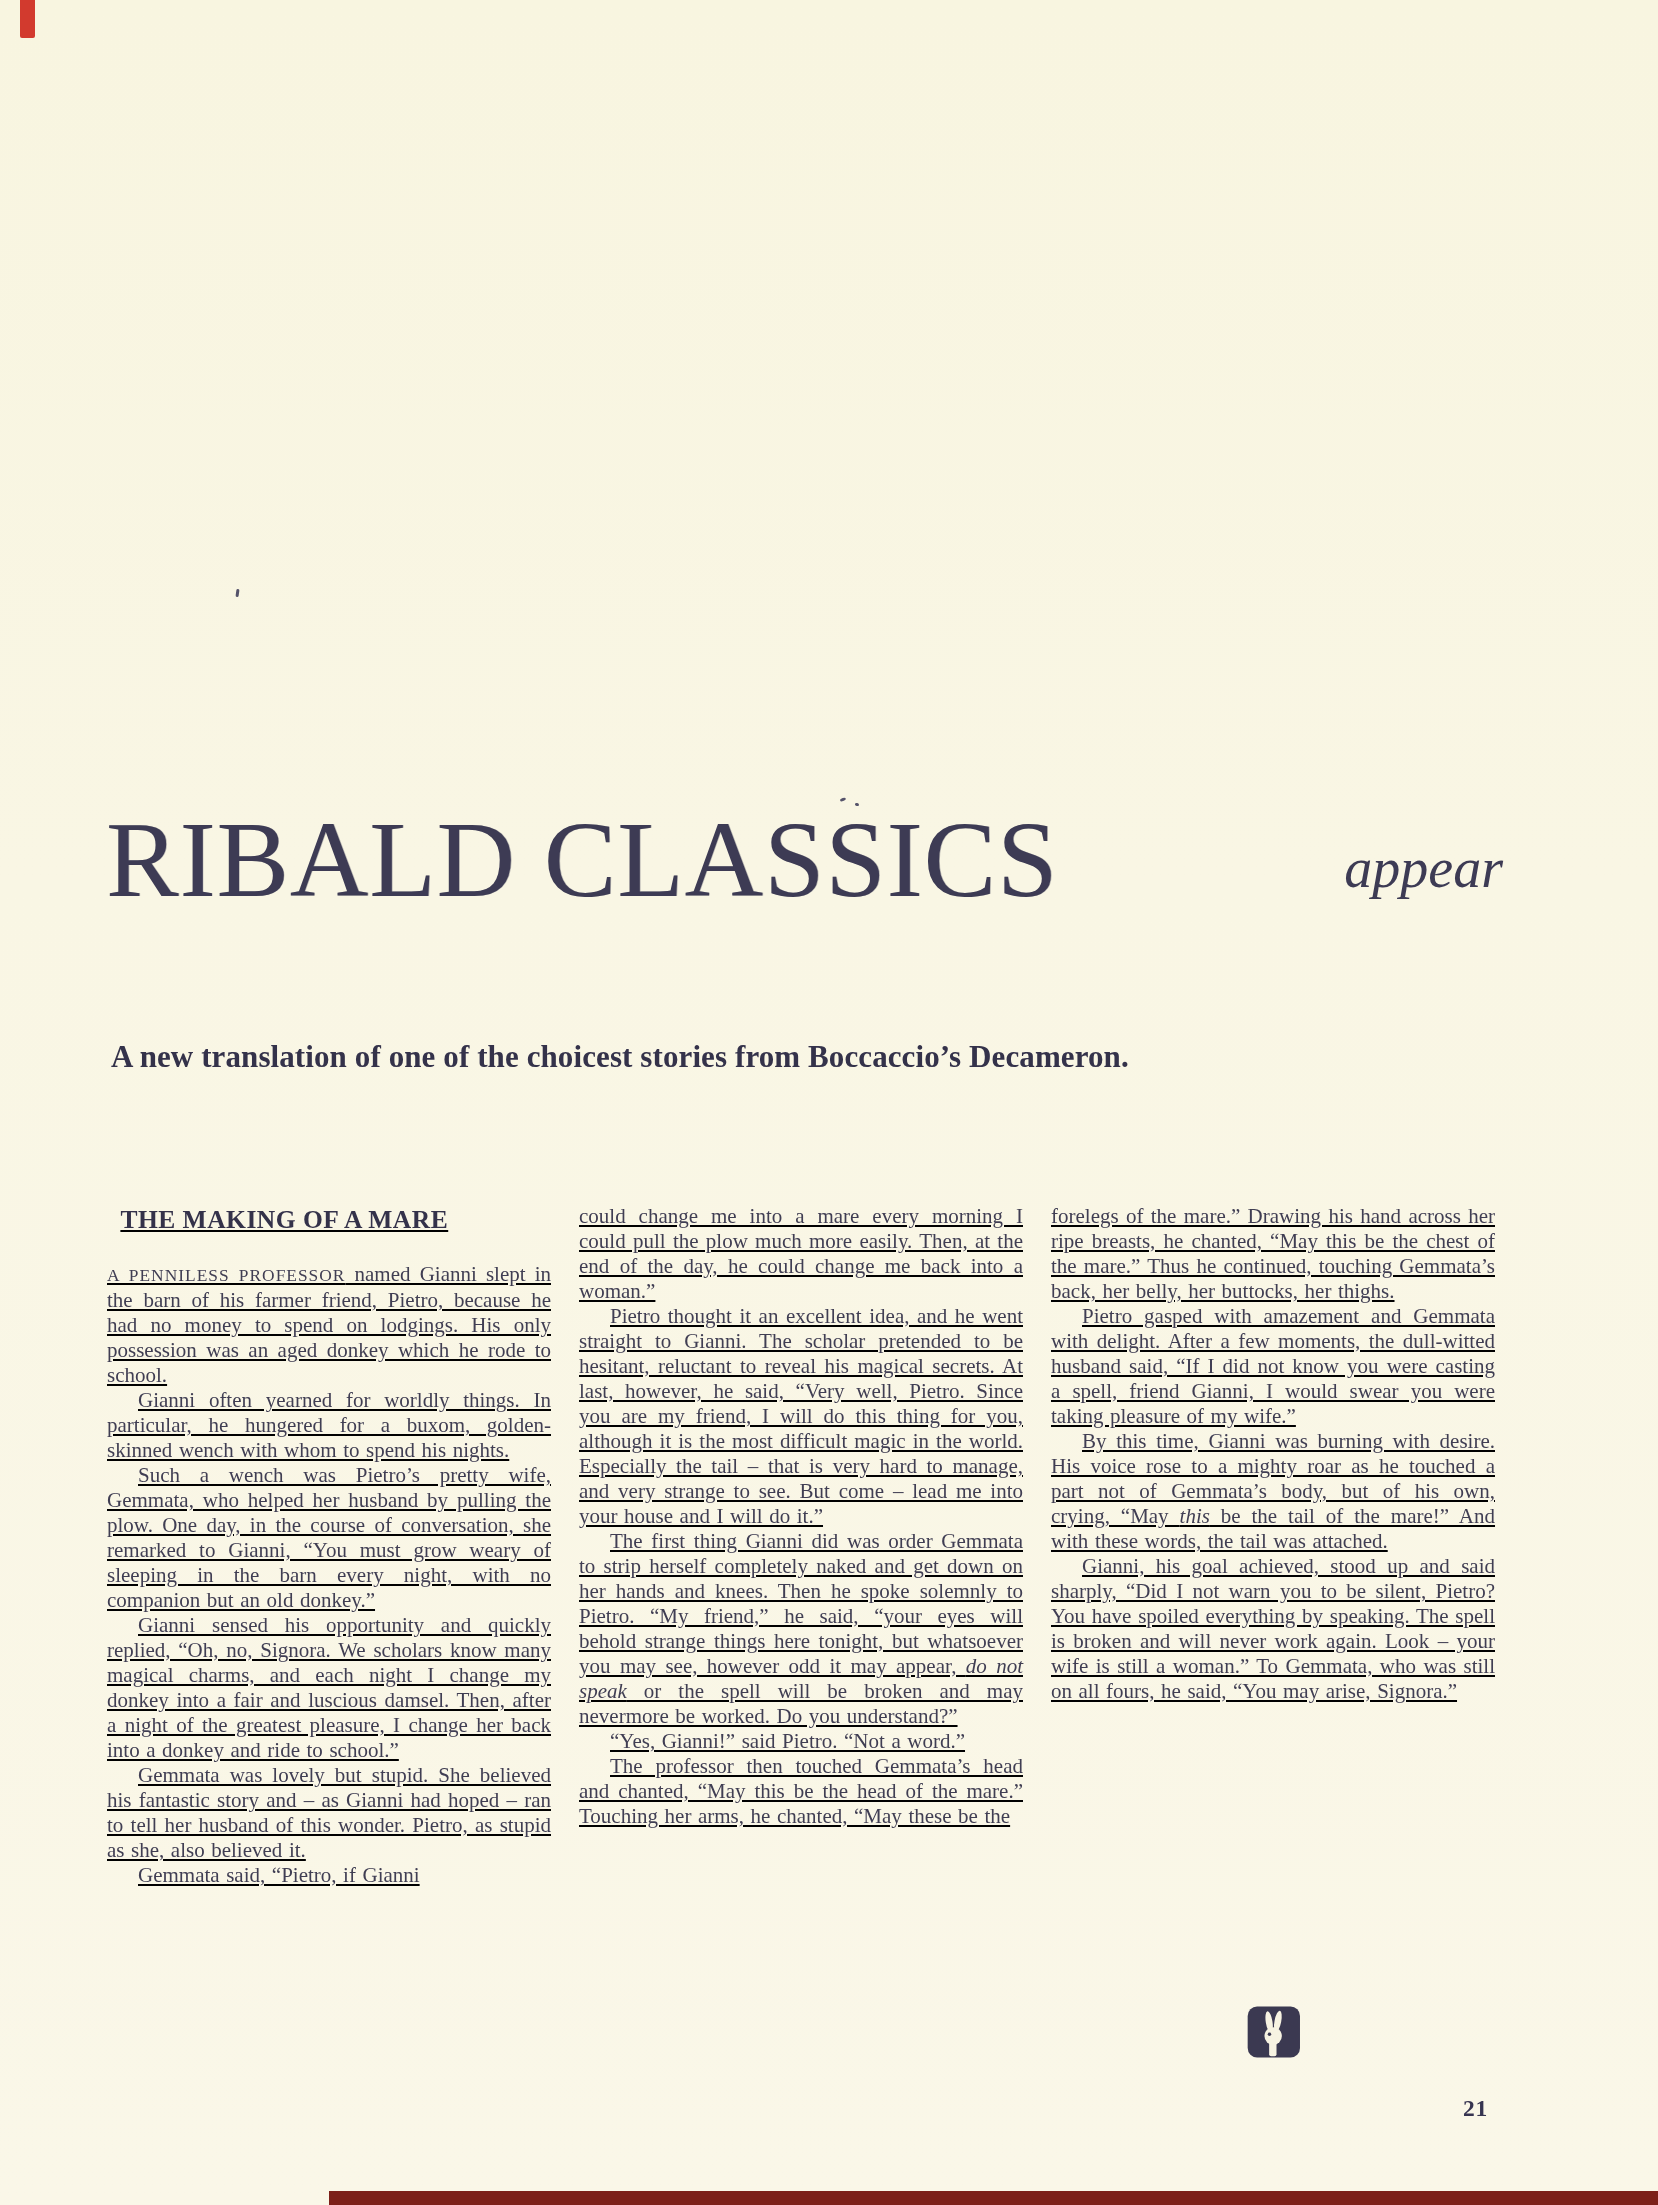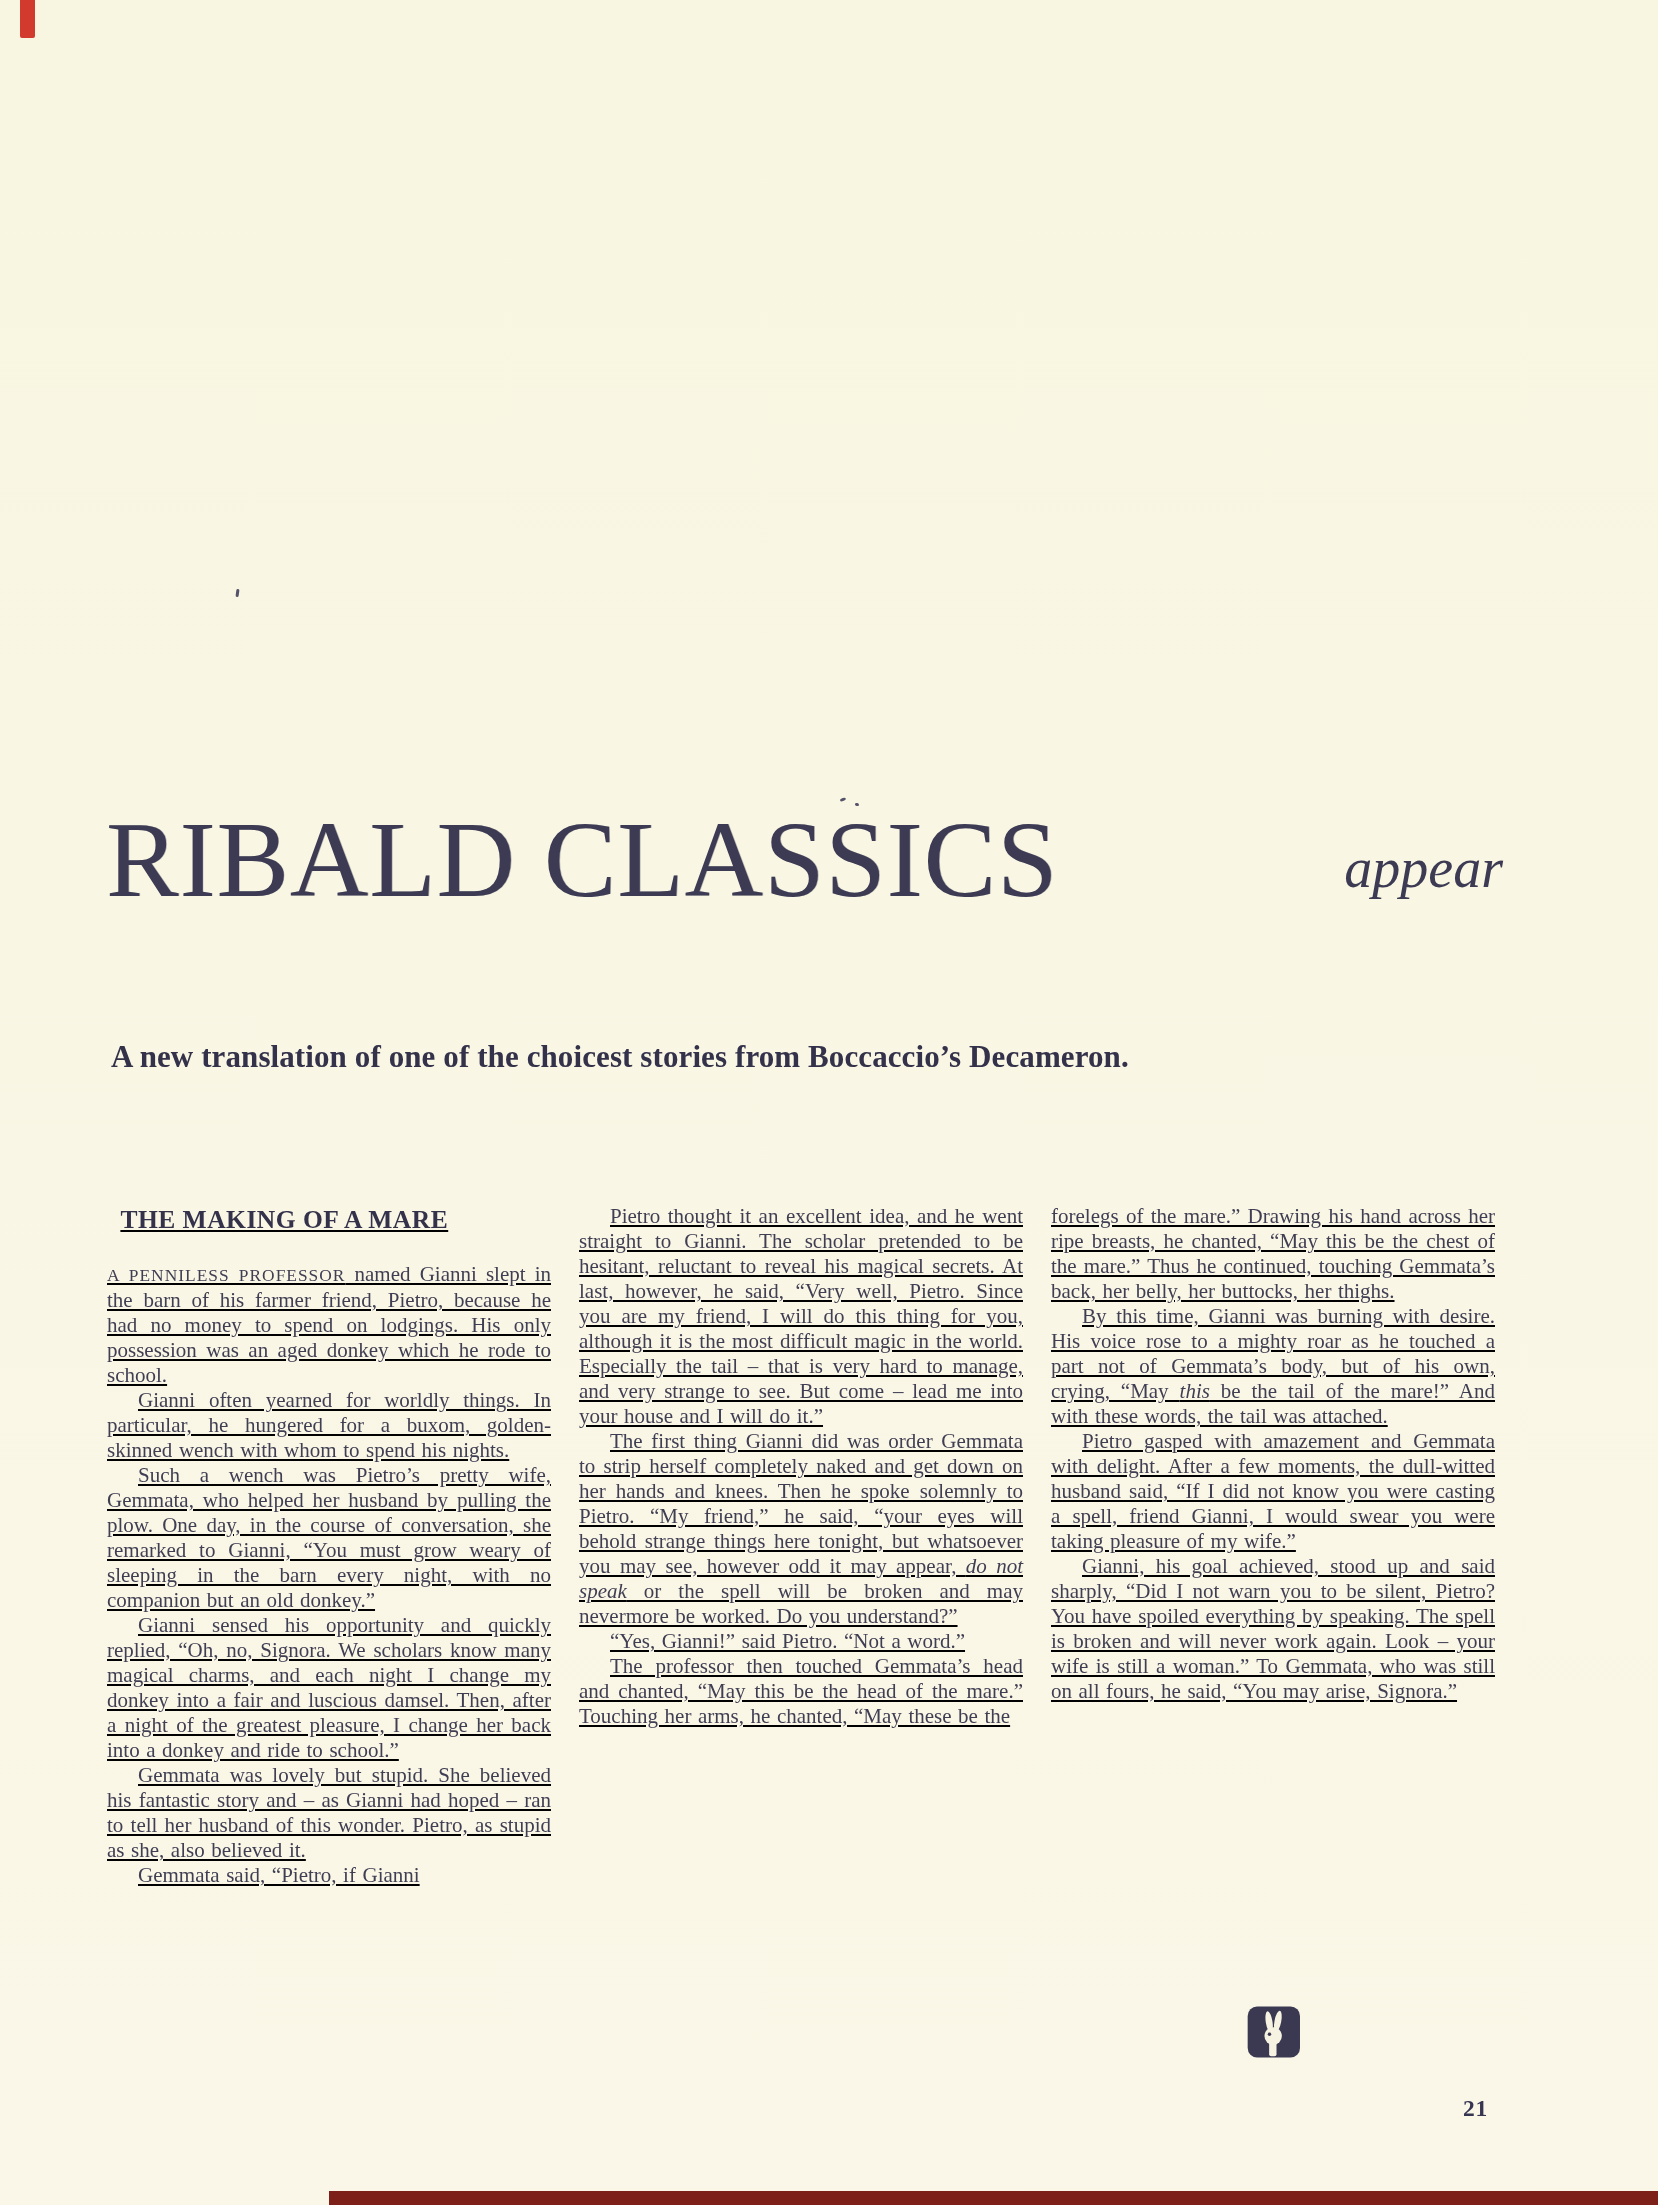--- a/index.html
+++ b/index.html
@@ -60,31 +60,32 @@
           <p class="para"><span class="run-lead">A PENNILESS PROFESSOR</span><span class="run-normal"> named Gianni slept in the barn of his farmer friend, Pietro, because he had no money to spend on lodgings. His only possession was an aged donkey which he rode to school.</span></p>
           <p class="para indent"><span class="run-normal">Gianni often yearned for worldly things. In particular, he hungered for a buxom, golden-skinned wench with whom to spend his nights.</span></p>
           <p class="para indent"><span class="run-normal">Such a wench was Pietro’s pretty wife, Gemmata, who helped her husband by pulling the plow. One day, in the course of conversation, she remarked to Gianni, “You must grow weary of sleeping in the barn every night, with no companion but an old donkey.”</span></p>
           <p class="para indent"><span class="run-normal">Gianni sensed his opportunity and quickly replied, “Oh, no, Signora. We scholars know many magical charms, and each night I change my donkey into a fair and luscious damsel. Then, after a night of the greatest pleasure, I change her back into a donkey and ride to school.”</span></p>
           <p class="para indent"><span class="run-normal">Gemmata was lovely but stupid. She believed his fantastic story and – as Gianni had hoped – ran to tell her husband of this wonder. Pietro, as stupid as she, also believed it.</span></p>
           <p class="para indent"><span class="run-normal">Gemmata said, “Pietro, if Gianni</span></p>
         </div>
     </div>
     <div class="column">
       <div>
+          <p class="para"><span class="run-normal">could change me into a mare every morning I could pull the plow much more easily. Then, at the end of the day, he could change me back into a woman.”</span></p>
           <p class="para indent"><span class="run-normal">Pietro thought it an excellent idea, and he went straight to Gianni. The scholar pretended to be hesitant, reluctant to reveal his magical secrets. At last, however, he said, “Very well, Pietro. Since you are my friend, I will do this thing for you, although it is the most difficult magic in the world. Especially the tail – that is very hard to manage, and very strange to see. But come – lead me into your house and I will do it.”</span></p>
           <p class="para indent"><span class="run-normal">The first thing Gianni did was order Gemmata to strip herself completely naked and get down on her hands and knees. Then he spoke solemnly to Pietro. “My friend,” he said, “your eyes will behold strange things here tonight, but whatsoever you may see, however odd it may appear, </span><span class="run-italic">do not speak</span><span class="run-normal"> or the spell will be broken and may nevermore be worked. Do you understand?”</span></p>
           <p class="para indent"><span class="run-normal">“Yes, Gianni!” said Pietro. “Not a word.”</span></p>
           <p class="para indent"><span class="run-normal">The professor then touched Gemmata’s head and chanted, “May this be the head of the mare.” Touching her arms, he chanted, “May these be the</span></p>
         </div>
     </div>
     <div class="column">
       <div>
           <p class="para"><span class="run-normal">forelegs of the mare.” Drawing his hand across her ripe breasts, he chanted, “May this be the chest of the mare.” Thus he continued, touching Gemmata’s back, her belly, her buttocks, her thighs.</span></p>
+          <p class="para indent"><span class="run-normal">Pietro gasped with amazement and Gemmata with delight. After a few moments, the dull-witted husband said, “If I did not know you were casting a spell, friend Gianni, I would swear you were taking pleasure of my wife.”</span></p>
           <p class="para indent"><span class="run-normal">By this time, Gianni was burning with desire. His voice rose to a mighty roar as he touched a part not of Gemmata’s body, but of his own, crying, “May </span><span class="run-italic">this</span><span class="run-normal"> be the tail of the mare!” And with these words, the tail was attached.</span></p>
-          <p class="para indent"><span class="run-normal">Pietro gasped with amazement and Gemmata with delight. After a few moments, the dull-witted husband said, “If I did not know you were casting a spell, friend Gianni, I would swear you were taking pleasure of my wife.”</span></p>
           <p class="para indent"><span class="run-normal">Gianni, his goal achieved, stood up and said sharply, “Did I not warn you to be silent, Pietro? You have spoiled everything by speaking. The spell is broken and will never work again. Look – your wife is still a woman.” To Gemmata, who was still on all fours, he said, “You may arise, Signora.”</span></p>
         </div>
     </div>
   </div>
 
   <div class="logo-box">
     <svg width="55" height="54" viewBox="0 0 82 80">
       <rect x="1" y="2" width="78" height="76" rx="14" id="logo-bg-rect" fill="#3b3951"></rect>
       <g id="logo-fg-group">
         <ellipse cx="33" cy="25" rx="5" ry="16" transform="rotate(-9 33 25)" fill="#f7f3e2"></ellipse>

